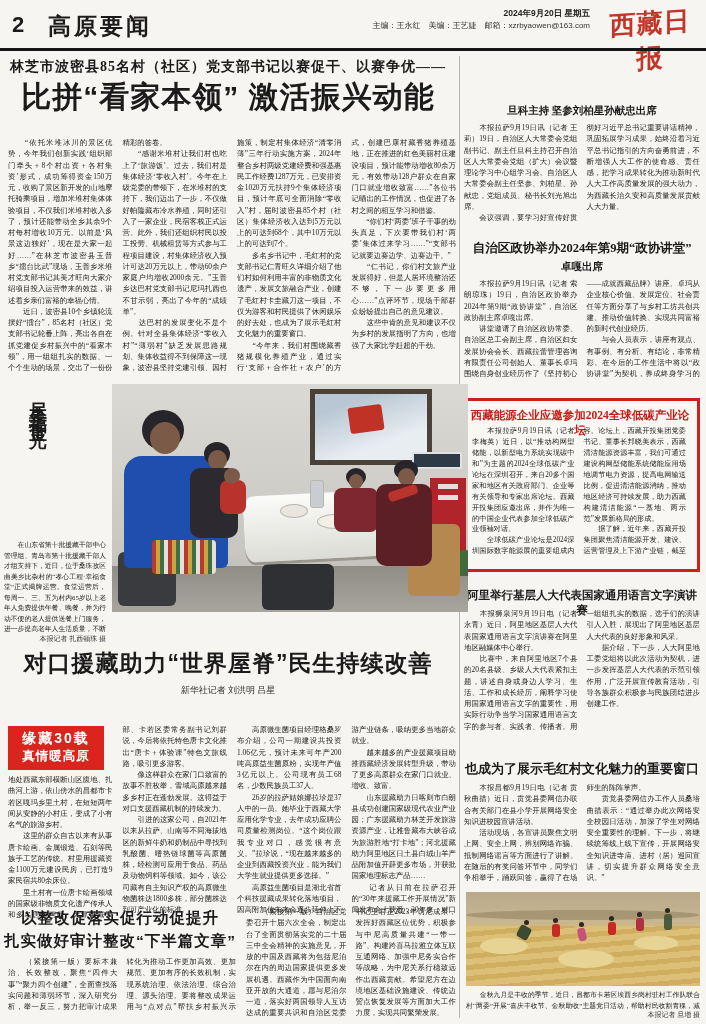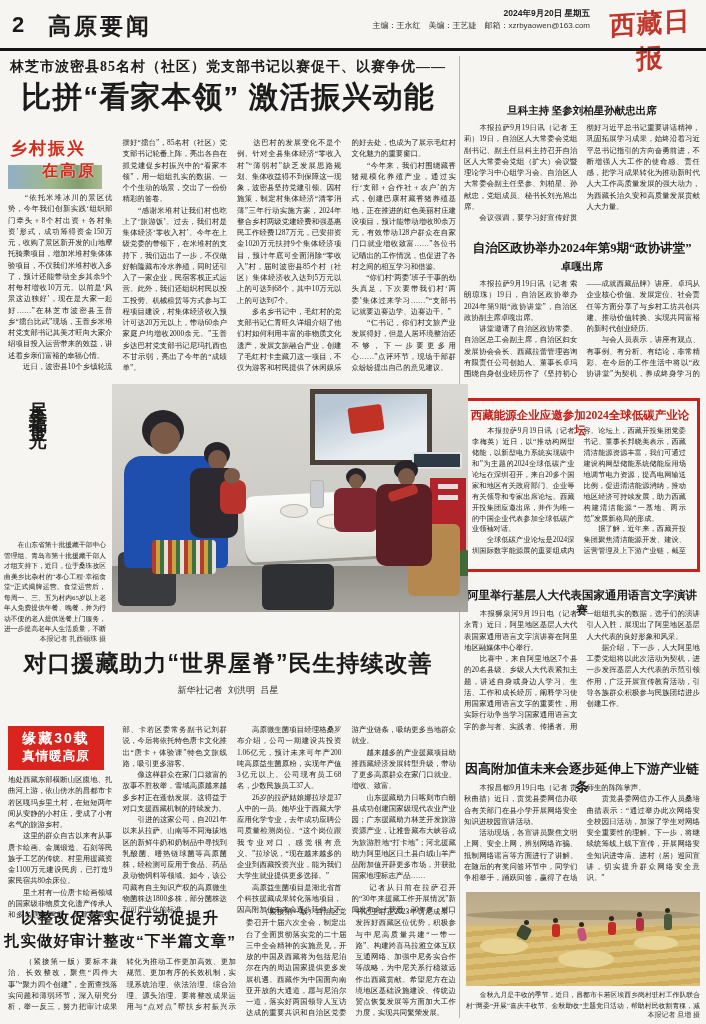--- a/index.html
+++ b/index.html
@@ -86,25 +86,20 @@
     <div class="date-line">2024年9月20日 星期五</div>
     <div class="staff-line">主编：王永红　美编：王艺婕　邮箱：xzrbyaowen@163.com</div>
   </div>
   <div class="abs masthead">西藏日报</div>
   <div class="abs hrule"></div>
   <div class="abs vrule"></div>
 
   <div class="abs kicker">林芝市波密县85名村（社区）党支部书记以赛促干、以赛争优——</div>
   <div class="abs headline-xl">比拼“看家本领” 激活振兴动能</div>
   <div class="abs body-text cols4" style="left:8px;top:137px;width:448px;height:243px;">
-    <span class="badge-rural">
-      <span class="scenery"></span>
-      <span class="l1">乡村振兴</span>
-      <span class="l2">在高原</span>
-    </span>
     <span class="pre">　　“依托米堆冰川的景区优势，今年我们创新实践‘组织部门牵头＋8个村出资＋各村集资’形式，成功筹得资金150万元，收购了景区新开发的山地摩托骑乘项目，增加米堆村集体体验项目，不仅我们米堆村收入多了，预计还能带动全乡其余9个村每村增收10万元。以前是‘风景这边独好’，现在是大家一起好……”在林芝市波密县玉普乡“擂台比武”现场，玉普乡米堆村党支部书记其美才旺向大家介绍项目投入运营带来的效益，讲述着乡亲们富裕的幸福心情。
 　　近日，波密县10个乡镇轮流摆好“擂台”，85名村（社区）党支部书记轮番上阵，亮出各自在抓党建促乡村振兴中的“看家本领”，用一组组扎实的数据、一个个生动的场景，交出了一份份精彩的答卷。
 　　“感谢米堆村让我们村也吃上了‘旅游饭’。过去，我们村是集体经济‘零收入村’。今年在上级党委的带领下，在米堆村的支持下，我们迈出了一步，不仅做好帕隆藏布冷水养殖，同时还引入了一家企业，民宿客栈正式运营。此外，我们还组织村民以投工投劳、机械租赁等方式参与工程项目建设，村集体经济收入预计可达20万元以上，带动60余户家庭户均增收2000余元。”玉普乡达巴村党支部书记尼玛扎西也不甘示弱，亮出了今年的“成绩单”。
 　　达巴村的发展变化不是个例。针对全县集体经济“零收入村”“薄弱村”缺乏发展思路规划、集体收益得不到保障这一现象，波密县坚持党建引领、因村施策，制定村集体经济“清零消薄”三年行动实施方案，2024年整合乡村两级党建经费和强基惠民工作经费1287万元，已安排资金1020万元扶持9个集体经济项目，预计年底可全面消除“零收入”村，届时波密县85个村（社区）集体经济收入达到5万元以上的可达到68个，其中10万元以上的可达到7个。
 　　多名乡书记中，毛红村的党支部书记仁青旺久详细介绍了他们村如何利用丰富的非物质文化遗产，发展文旅融合产业，创建了毛红村卡圭藏刀这一项目，不仅为游客和村民提供了休闲娱乐的好去处，也成为了展示毛红村文化魅力的重要窗口。
 　　“今年来，我们村围绕藏香猪规模化养殖产业，通过实行‘支部＋合作社＋农户’的方式，创建巴康村藏香猪养殖基地，正在推进的红色美丽村庄建设项目，预计能带动增收80余万元，有效带动128户群众在自家门口就业增收致富……”各位书记晒出的工作情况，也促进了各村之间的相互学习和借鉴。
 　　“你们村‘两委’班子干事的劲头真足，下次要带我们村‘两委’集体过来学习……”“支部书记就要边赛边学、边赛边干。”
 　　“仁书记，你们村文旅产业发展得好，但是人居环境整治还不够，下一步要更多用心……”点评环节，现场干部群众纷纷提出自己的意见建议。
 　　这些中肯的意见和建议不仅为乡村的发展指明了方向，也增强了大家比学赶超的干劲。</span>
   </div>
@@ -131,21 +126,21 @@
 　　据了解，近年来，西藏开投集团聚焦清洁能源开发、建设、运营管理及上下游产业链，截至8月底，集团装机容量达140万千瓦，新增发电储备装机总计272万千瓦，累计发电104亿千瓦时，通过清洁能源减少二氧化碳排放96万吨，为雪域高原清洁能源开发作出了应有的贡献。</span>
   </div>
 
   <div class="abs rt-title" style="top:588px;font-size:11.5px;">阿里举行基层人大代表国家通用语言文字演讲赛</div>
   <div class="abs rt-body body-text cols2" style="top:608px;height:130px;">
     <span class="pre">　　本报狮泉河9月19日电（记者 永青）近日，阿里地区基层人大代表国家通用语言文字演讲赛在阿里地区融媒体中心举行。
 　　比赛中，来自阿里地区7个县的20名县级、乡级人大代表紧扣主题，讲述自身或身边人学习、生活、工作和成长经历，阐释学习使用国家通用语言文字的重要性，用实际行动争当学习国家通用语言文字的参与者、实践者、传播者。用一组组扎实的数据，选手们的演讲引人入胜，展现出了阿里地区基层人大代表的良好形象和风采。
 　　据介绍，下一步，人大阿里地工委党组将以此次活动为契机，进一步发挥基层人大代表的示范引领作用，广泛开展宣传教育活动，引导各族群众积极参与民族团结进步创建工作。</span>
   </div>
 
-  <div class="abs rt-title" style="top:760px;font-size:13px;">因高附加值未来会逐步延伸上下游产业链条</div>
+  <div class="abs rt-title" style="top:760px;font-size:13px;">也成为了展示毛红村文化魅力的重要窗口</div>
   <div class="abs rt-body body-text cols2" style="top:782px;height:102px;">
     <span class="pre">　　本报昌都9月19日电（记者 贡秋曲措）近日，贡觉县委网信办联合有关部门在县小学开展网络安全知识进校园宣讲活动。
 　　活动现场，各宣讲员聚焦文明上网、安全上网，辨别网络诈骗、抵制网络谣言等方面进行了讲解。在随后的有奖问答环节中，同学们争相举手，踊跃回答，赢得了在场师生的阵阵掌声。
 　　贡觉县委网信办工作人员桑培曲措表示：“通过举办此次网络安全校园日活动，加深了学生对网络安全重要性的理解。下一步，将继续统筹线上线下宣传，开展网络安全知识进寺庙、进村（居）巡回宣讲，切实提升群众网络安全意识。”</span>
   </div>
 
   <div class="abs v-title">尽享幸福『食』光</div>
   <div class="abs caption" style="left:4px;top:540px;width:102px;height:94px;">
     <span class="pre">　　在山东省第十批援藏干部中心管理组、青岛市第十批援藏干部人才组支持下，近日，位于桑珠孜区曲美乡比杂村的“孝心工程·幸福食堂”正式揭牌运营。食堂运营后，每周一、三、五为村内65岁以上老年人免费提供午餐、晚餐，并为行动不便的老人提供送餐上门服务，进一步提高老年人生活质量，不断增强老年人的获得感、幸福感。
 　　图为独居老人正在就餐。</span>
@@ -190,21 +185,21 @@
     <div class="p1-head" style="left:237px;top:90px;width:14px;height:15px;"></div>
     <div style="position:absolute;left:222px;top:104px;width:44px;height:44px;background:#7e2730;border-radius:8px;"></div>
 
     <div class="p1-hair" style="left:282px;top:76px;width:24px;height:20px;"></div>
     <div class="p1-head" style="left:286px;top:84px;width:17px;height:18px;"></div>
     <div style="position:absolute;left:264px;top:100px;width:56px;height:82px;background:#5d1f26;border-radius:10px;"></div>
     <div style="position:absolute;left:276px;top:104px;width:30px;height:10px;background:#b8332c;border-radius:4px;transform:rotate(-18deg);"></div>
   </div>
 
   <div class="abs aid-headline">对口援藏助力“世界屋脊”民生持续改善</div>
-  <div class="abs byline" style="left:0;top:684px;font-family:Liberation Mono, monospace;">新华社记者 刘洪明 吕星</div>
+  <div class="abs byline" style="left:0;top:684px;">新华社记者 刘洪明 吕星</div>
   <div class="abs body-text cols4" style="left:8px;top:700px;width:448px;height:198px;margin-top:24px;">
     <span class="badge-aid">
       <span class="b1" style="display:block;">缘藏30载</span>
       <span class="b2" style="display:block;">真情暖高原</span>
     </span>
     <span class="pre">　　地处西藏东部横断山区腹地、扎曲河上游，依山傍水的昌都市卡若区嘎玛乡里土村，在短短两年间从安静的小村庄，变成了小有名气的旅游乡村。
 　　这里的群众自古以来有从事唐卡绘画、金属锻造、石刻等民族手工艺的传统。村里用援藏资金1100万元建设民房，已打造9家民宿共80余床位。
 　　里土村有一位唐卡绘画领域的国家级非物质文化遗产传承人和多名唐卡画师。天津援藏干部、卡若区委常务副书记刘群说，今后将依托特色唐卡文化推出“唐卡＋体验课”特色文旅线路，吸引更多游客。
 　　像这样群众在家门口致富的故事不胜枚举，雪域高原越来越多乡村正在蓬勃发展。这得益于对口支援西藏机制的持续发力。
 　　引进的这家公司，自2021年以来从拉萨、山南等不同海拔地区的新鲜牛奶和奶制品中寻找到乳酸菌、嗜热链球菌等高原菌株，经检测可应用于食品、药品及动物饲料等领域。如今，该公司藏有自主知识产权的高原微生物菌株达1800多株，部分菌株达到可产业化的标准。

